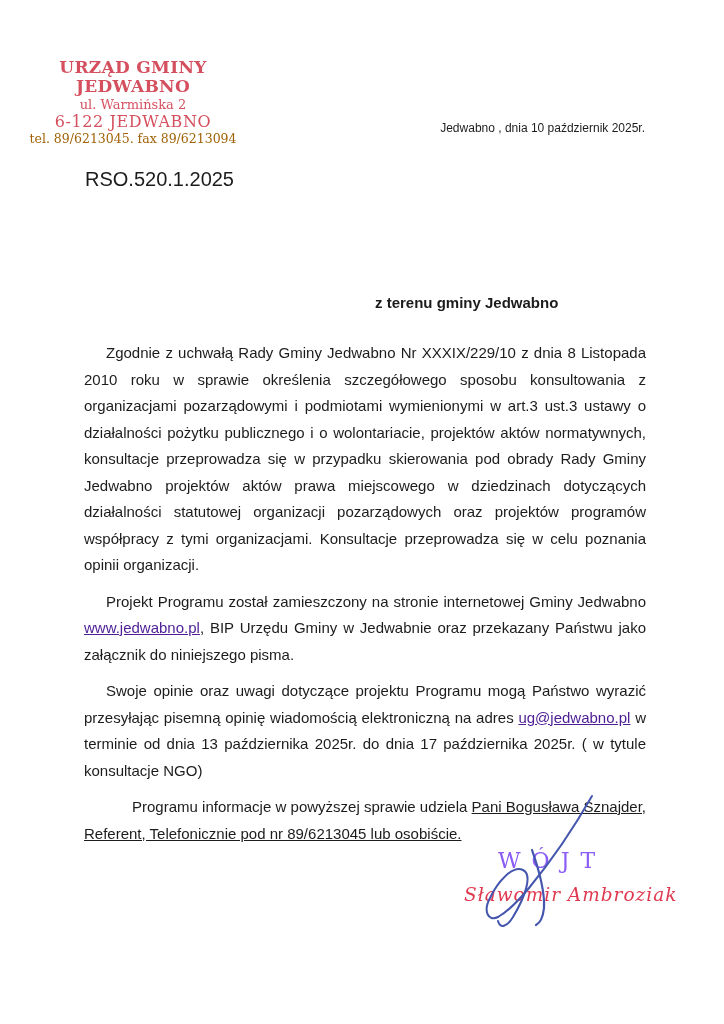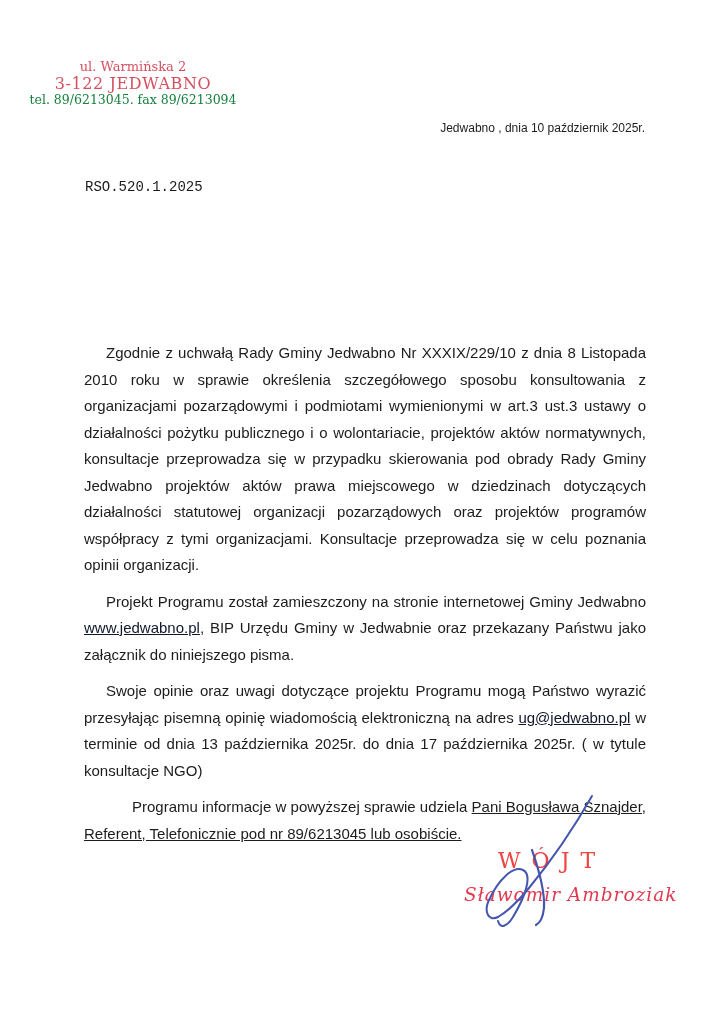--- a/index.html
+++ b/index.html
@@ -22,21 +22,21 @@
   .stamp .s1{font-size:17px;font-weight:700;letter-spacing:.3px;}
   .stamp .s2{font-size:13px;margin-top:2px;}
   .stamp .s3{font-size:16px;letter-spacing:.6px;}
   .stamp .s4{font-size:12.5px;margin-top:1px;}
   
   .dateline{
     position:absolute;left:0;top:121px;width:645px;
     text-align:right;font-size:12px;
   }
   .refnum{
-    position:absolute;left:85px;top:179px;font-size:14px;font-family:Liberation Mono, monospace;
+    position:absolute;left:85px;top:168px;font-size:20px;
   }
   
   .addressee{
     position:absolute;left:375px;top:288px;width:300px;
     font-size:15px;font-weight:700;line-height:29px;
   }
   .addressee div{margin-bottom:10px;}
   
   .body-text{
     position:absolute;left:84px;top:340px;width:562px;
@@ -44,21 +44,21 @@
   }
   .para{
     margin:0 0 10px 0;
     text-align:justify;
     text-indent:22px;
   }
   .para.indent-lg{text-indent:48px;}
   .seg-normal{}
   .seg-bold{font-weight:400;}
   .seg-underline{text-decoration:underline;}
-  a.seg-link{color:#0f172a;text-decoration:underline;cursor:pointer;}
+  a.seg-link{color:#4c1d95;text-decoration:underline;cursor:pointer;}
   
   .sig-block{
     position:absolute;left:440px;top:790px;width:250px;height:150px;
   }
   .sig-title{
     position:absolute;left:58px;top:58px;
     font-family:"DejaVu Serif","Liberation Serif",serif;
     font-size:22px;letter-spacing:11px;font-weight:500;
   }
   .sig-name{
@@ -67,41 +67,43 @@
     font-style:italic;font-size:18.5px;letter-spacing:1px;
   }
   .sig-pen{position:absolute;left:0;top:0;}
 </style>
 </head>
 <body>
 
 <div class="page">
 
   <div class="stamp" style="color: rgb(213, 80, 95);">
+    <div class="s1">URZĄD GMINY JEDWABNO</div>
     <div class="s2">ul. Warmińska 2</div>
-    <div class="s3">3-122 JEDWABNO</div>
-    <div class="s4" style="color: #15803d;">tel. 89/6213045. fax 89/6213094</div>
+    <div class="s3">6-122 JEDWABNO</div>
+    <div class="s4" style="color: #a16207;">tel. 89/6213045. fax 89/6213094</div>
   </div>
 
   <div class="dateline">Jedwabno , dnia  10 październik 2025r.</div>
 
   <div class="refnum">RSO.520.1.2025</div>
 
   <div class="addressee">
+    <div>z terenu gminy Jedwabno</div>
   </div>
 
   <div class="body-text">
       <p class="para"><span class="seg-normal">Zgodnie z uchwałą Rady Gminy Jedwabno Nr XXXIX/229/10 z dnia 8 Listopada 2010 roku w sprawie określenia szczegółowego sposobu konsultowania z organizacjami pozarządowymi i podmiotami wymienionymi w art.3 ust.3 ustawy o działalności pożytku publicznego i o wolontariacie, projektów aktów normatywnych, konsultacje przeprowadza się w przypadku skierowania pod obrady Rady Gminy Jedwabno projektów aktów prawa miejscowego w dziedzinach dotyczących działalności statutowej organizacji pozarządowych oraz projektów programów współpracy z tymi organizacjami. Konsultacje przeprowadza się w celu poznania opinii organizacji.</span></p>
       <p class="para"><span class="seg-normal">Projekt Programu został zamieszczony na stronie internetowej Gminy Jedwabno </span><a class="seg-link">www.jedwabno.pl</a><span class="seg-normal">, BIP Urzędu Gminy w Jedwabnie oraz przekazany Państwu jako załącznik do niniejszego pisma.</span></p>
       <p class="para"><span class="seg-normal">Swoje opinie oraz uwagi dotyczące projektu Programu mogą Państwo wyrazić przesyłając pisemną opinię wiadomością elektroniczną na adres </span><a class="seg-link">ug@jedwabno.pl</a><span class="seg-normal"> w terminie od dnia </span><span class="seg-bold">13 października 2025r. do dnia 17 października 2025r.</span><span class="seg-normal"> ( w tytule konsultacje NGO)</span></p>
       <p class="para indent-lg"><span class="seg-normal">Programu informacje w powyższej sprawie udziela </span><span class="seg-underline">Pani Bogusława Sznajder, Referent, Telefonicznie pod nr 89/6213045 lub osobiście.</span></p>
     </div>
 
   <div class="sig-block">
-    <div class="sig-title" style="color: #ef4444;">WÓJT</div>
+    <div class="sig-title" style="color: #8b5cf6;">WÓJT</div>
     <div class="sig-name" style="color: rgb(224, 57, 79);">Sławomir Ambroziak</div>
     <svg class="sig-pen" width="250" height="150" viewBox="0 0 250 150" aria-hidden="true">
       <g fill="none" stroke-linecap="round" stroke-linejoin="round">
         <path class="pen" d="M 152 6 C 136 34, 112 70, 89 98 C 79 110, 67 122, 58 127" stroke-width="2" stroke="#4456ad"></path>
         <path class="pen" d="M 58 127 C 48 132, 43 121, 50 108 C 58 91, 73 75, 83 80 C 93 85, 85 107, 73 127 C 67 137, 60 139, 58 131" stroke-width="2" stroke="#4456ad"></path>
         <path class="pen" d="M 92 60 C 99 80, 105 100, 104 118 C 103 127, 100 133, 96 135" stroke-width="2.2" stroke="#4456ad"></path>
       </g>
     </svg>
   </div>
 

